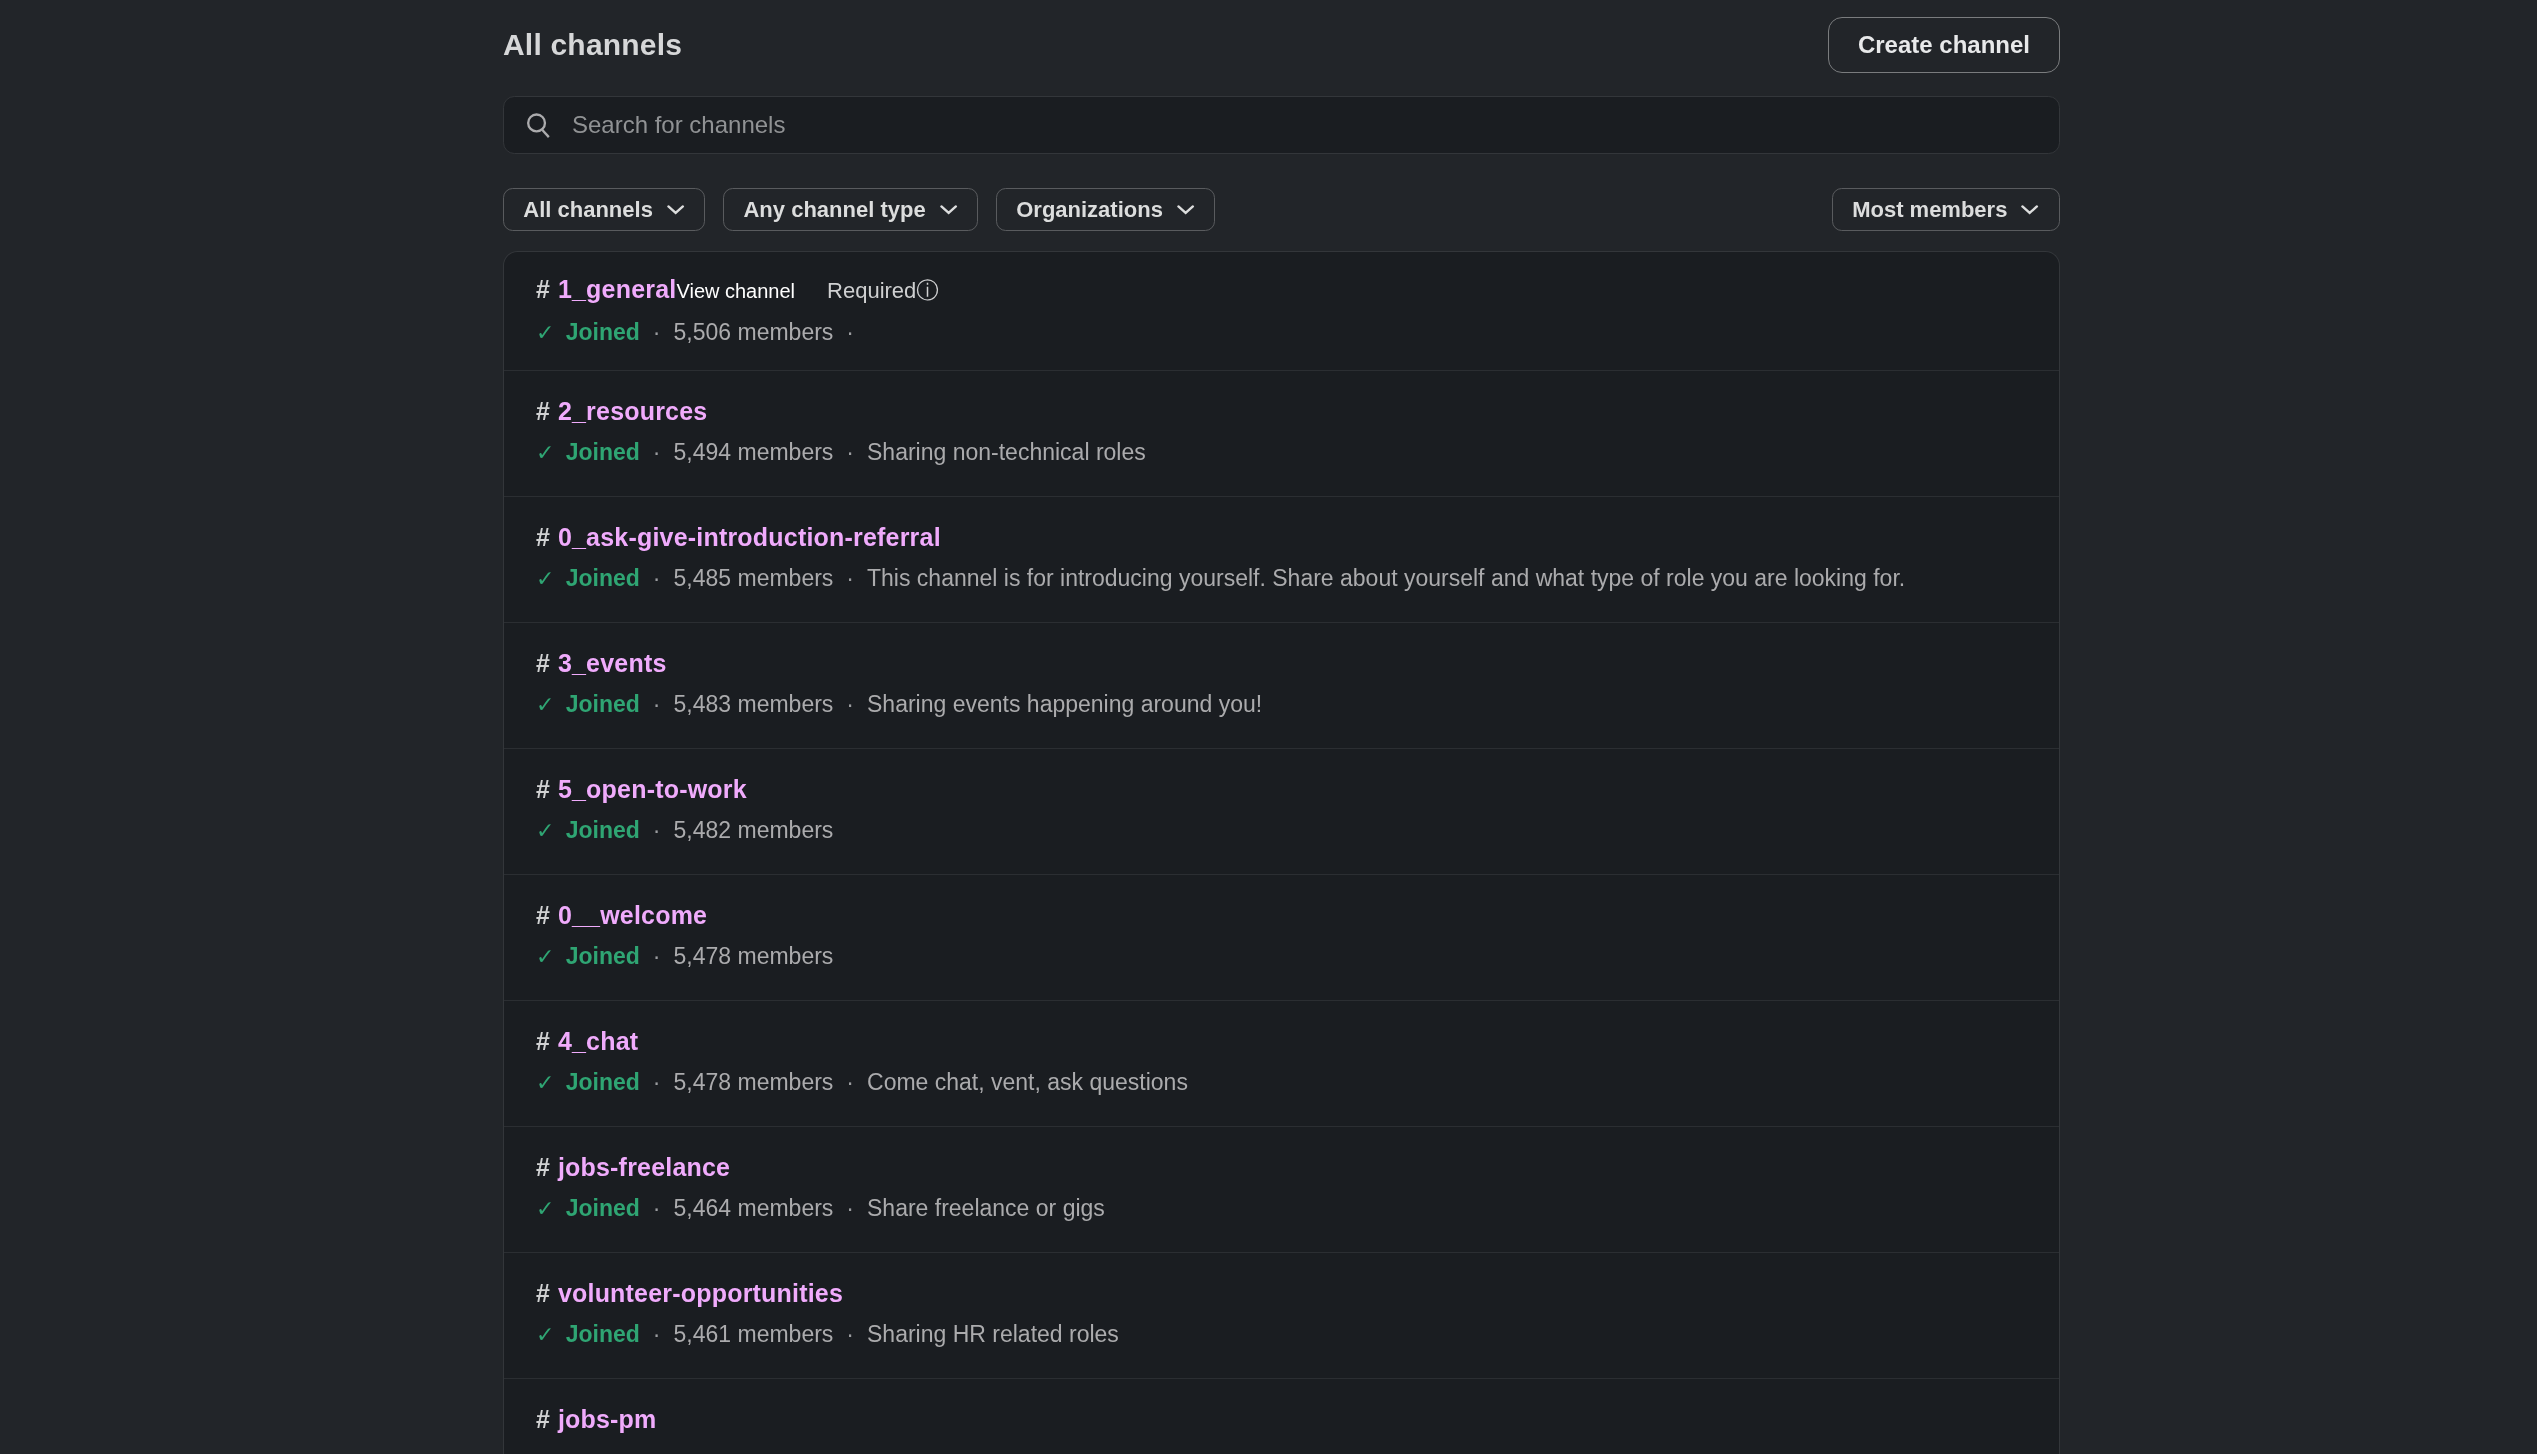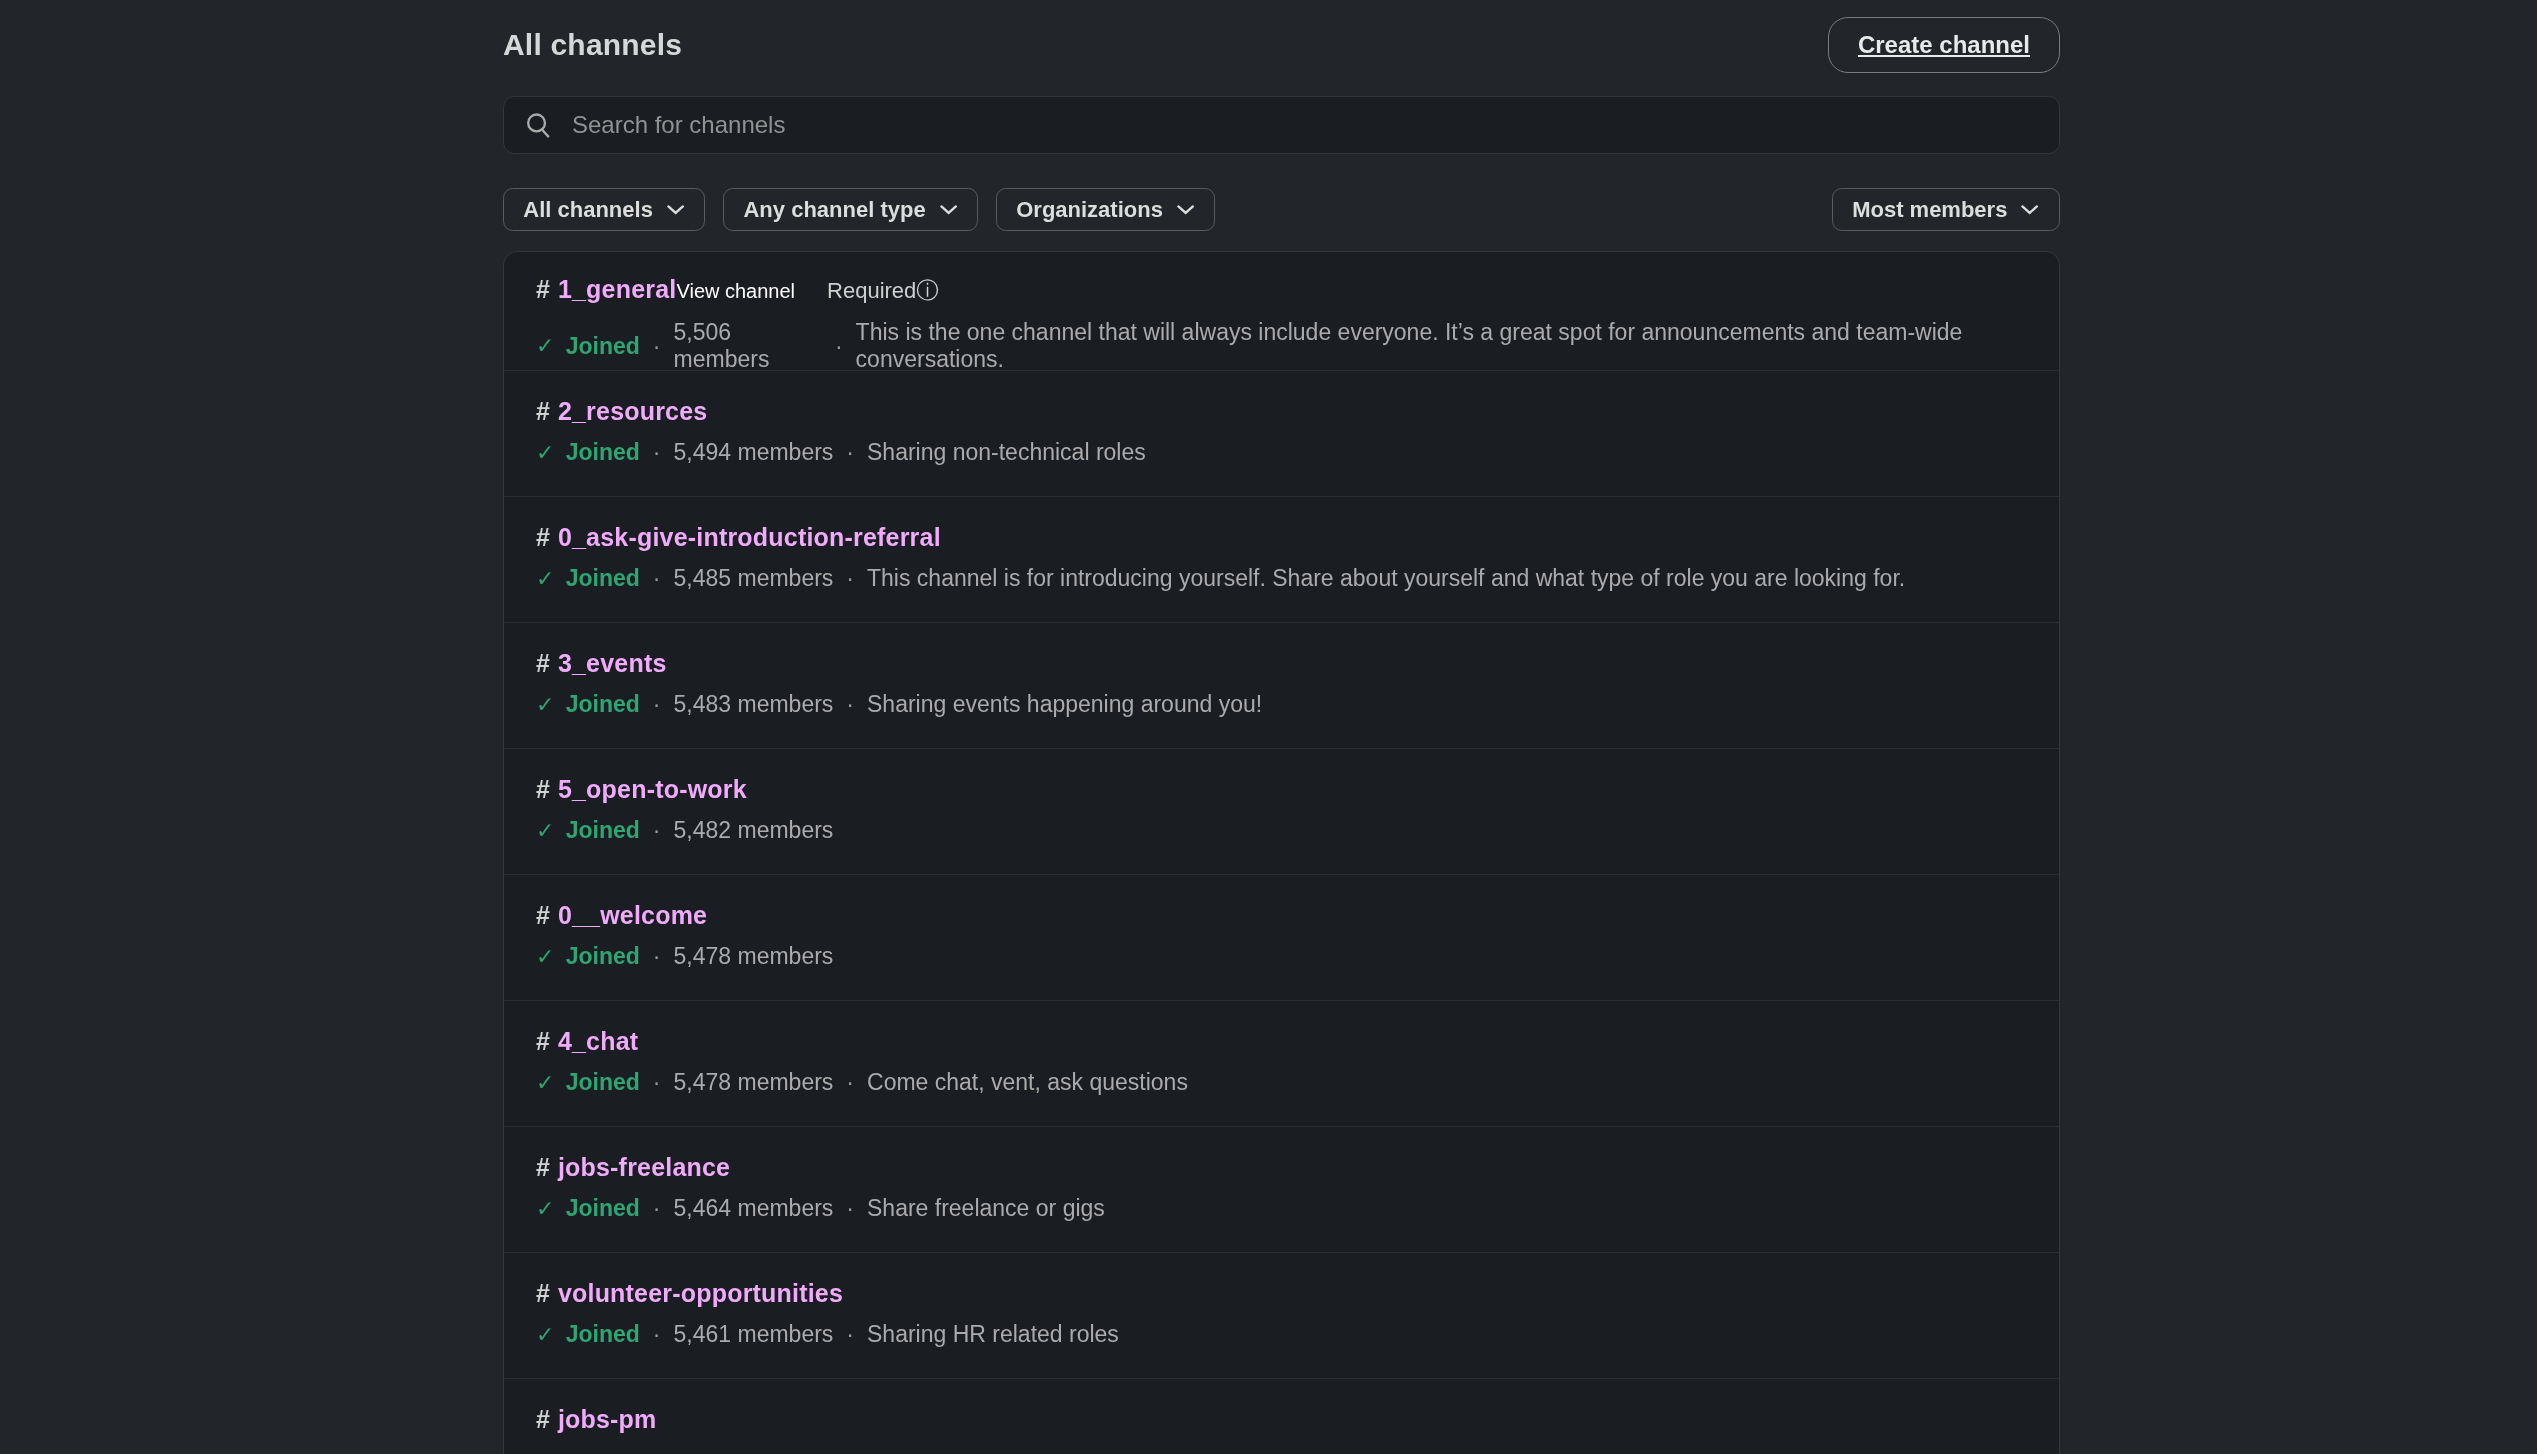--- a/index.html
+++ b/index.html
@@ -5,22 +5,22 @@
   * { margin:0; padding:0; box-sizing:border-box; }
   html,body { width:2538px; height:1455px; background:#222529; overflow:hidden;
               font-family:"Liberation Sans", sans-serif; }
   .container { position:absolute; left:503px; top:0; width:1557px; }
 
   
   .page-header { position:absolute; top:16px; left:0; width:100%; height:58px;
                  display:flex; align-items:center; justify-content:space-between; }
   .page-title { font-size:30px; font-weight:700; color:#d6d7d8; letter-spacing:0.2px; }
   .create-btn { height:56px; padding:0 29px; background:transparent; border:1.6px solid #7a7c7e;
-                border-radius:20px; color:#e8e9ea; font-size:24px; font-weight:700;
-                font-family:inherit; cursor:pointer; display:flex; align-items:center;text-decoration:underline; }
+                border-radius:14px; color:#e8e9ea; font-size:24px; font-weight:700;
+                font-family:inherit; cursor:pointer; display:flex; align-items:center; }
 
   
   .search-bar { position:absolute; top:96px; left:0; width:100%; height:58px;
                 background:#1a1d21; border:0.8px solid #33363a; border-radius:11.3px;
                 display:flex; align-items:center; padding:0 19.3px;justify-content:flex-end; }
   .search-icon { width:31px; height:31px; margin-right:17.7px; flex:none; }
   .search-input { flex:1; background:transparent; border:none; outline:none;
                   font-size:24px; color:#d1d2d3; font-family:inherit; }
   .search-input::placeholder { color:#909294; }
 
@@ -110,21 +110,20 @@
         <span class="req-label">Required</span>
         <span class="info">ⓘ</span>
       </span>
     </div>
     <div class="line2">
       <span class="check">✓</span>
       <span class="joined">Joined</span>
       <span class="dot d1">·</span>
       <span class="members">5,506 members</span>
       <span class="dot d2">·</span>
-      <span class="desc">This is the one channel that will always include everyone. It’s a great spot for announcements and team-wide conversations.</span>
     </div>
   </div>
       <div class="row">
     <div class="line1">
       <span class="hash">#</span>
       <span class="name">2_resources</span>
 
     </div>
     <div class="line2">
       <span class="check">✓</span>

